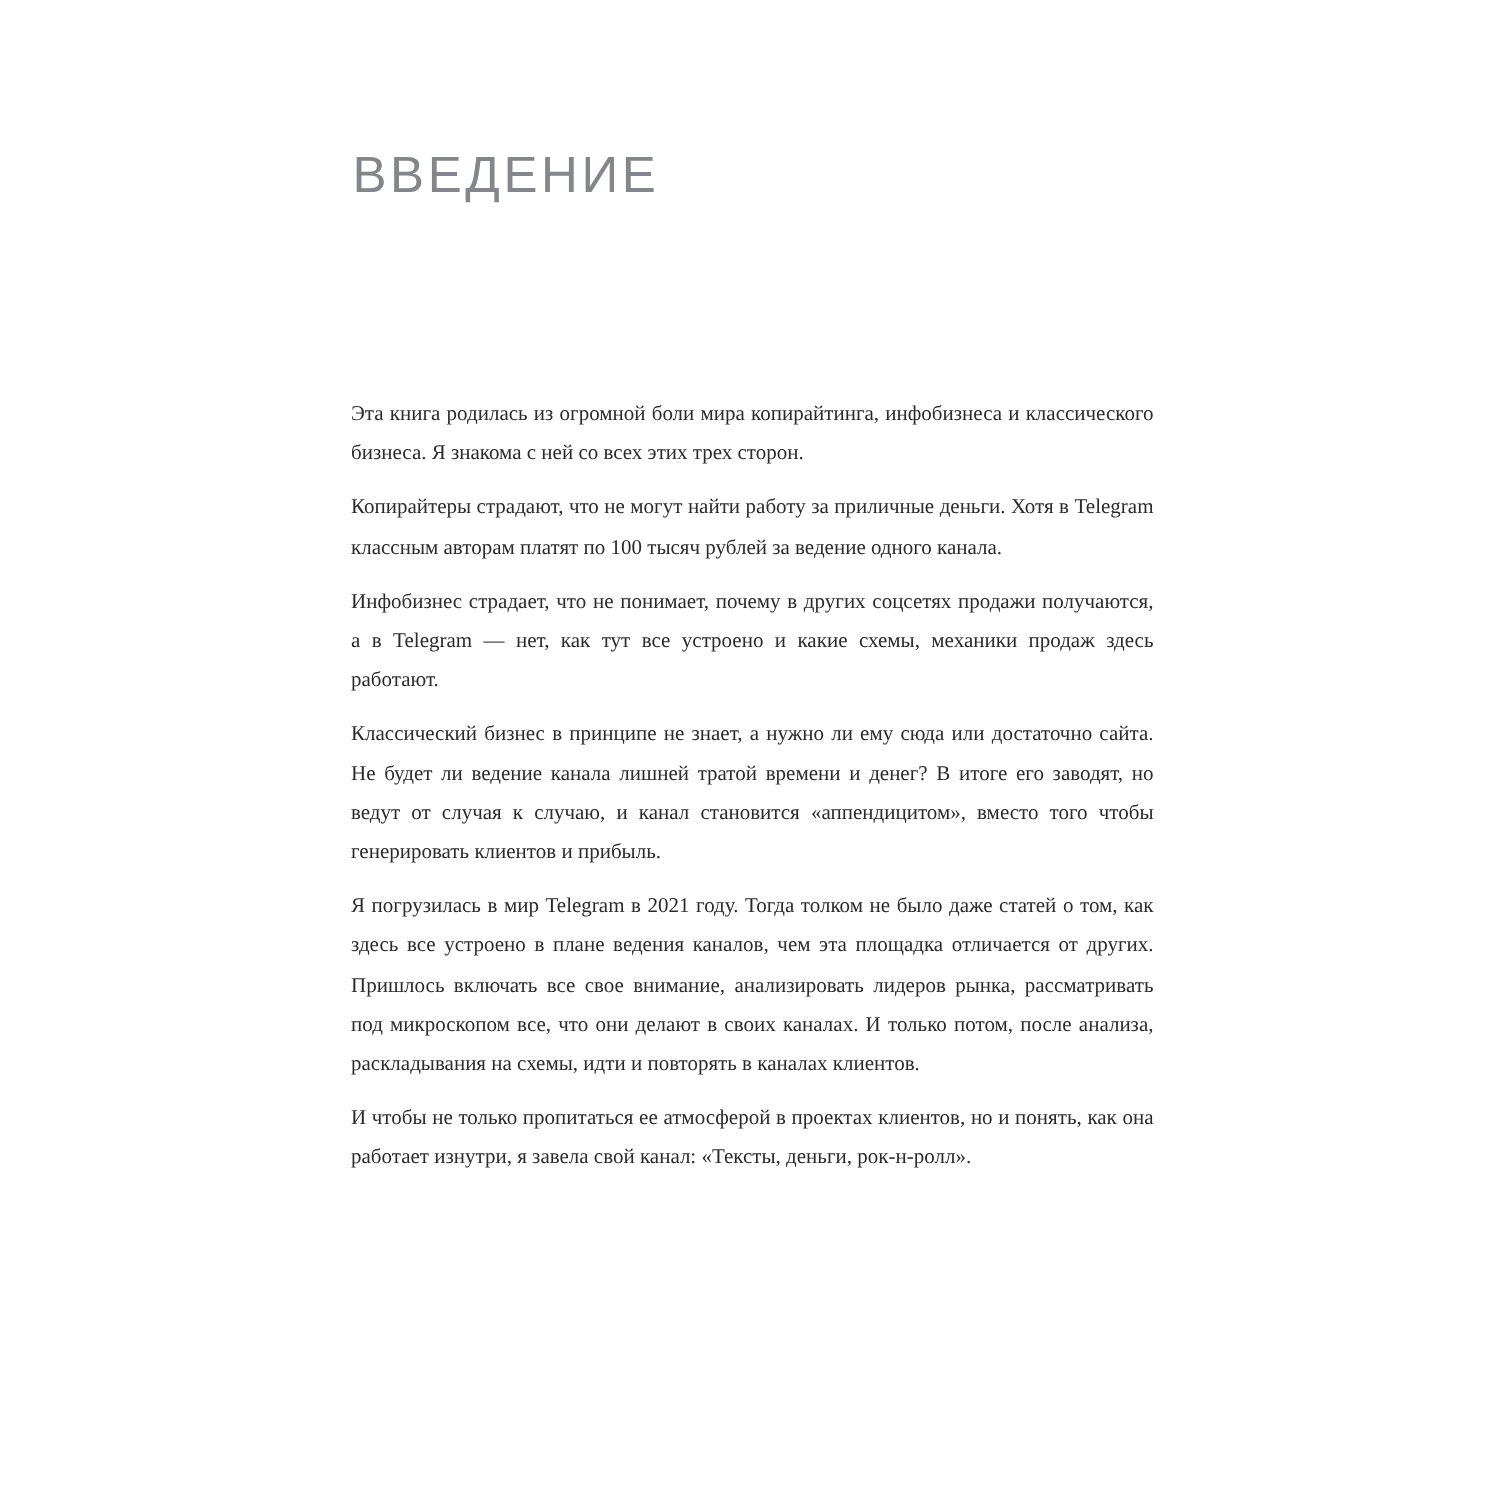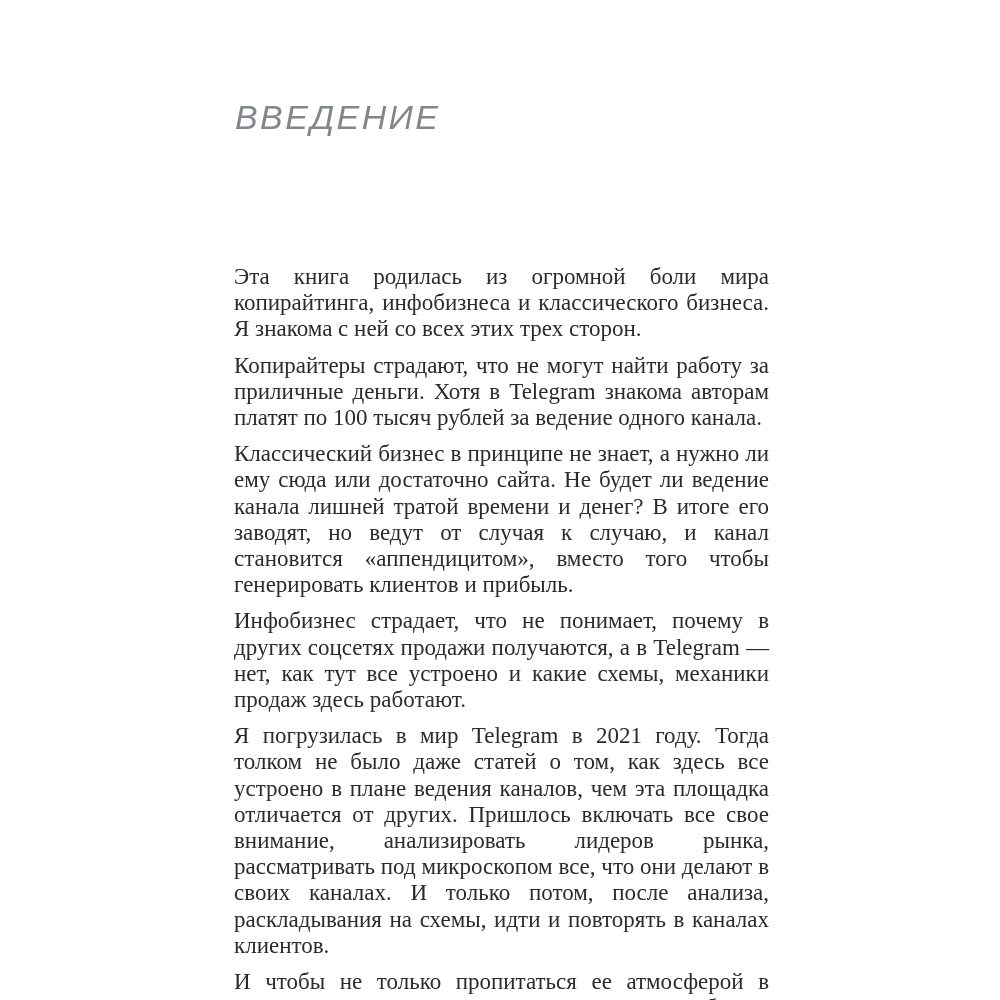--- a/index.html
+++ b/index.html
@@ -28,35 +28,34 @@
     left: 235px;
     top: 99px;
     margin: 0;
     font-family: "Liberation Sans", "DejaVu Sans", sans-serif;
     font-size: 34px;
     font-weight: 400;
     letter-spacing: 2.4px;
     color: #83868b;
     line-height: 1.1;
     white-space: nowrap;
-    font-style: italic;
   }
 
   
   .text-column {
     position: absolute;
     left: 234px;
     top: 264px;
     width: 535px;
   }
 
   .body-paragraph {
     margin: 0 0 10px 0;
     font-family: "Liberation Serif", "DejaVu Serif", serif;
-    font-size: 23px;
+    font-size: 14px;
     line-height: 26.2px;
     color: #2b2b2d;
     text-align: justify;
     text-justify: inter-word;
     hyphens: manual;
     -webkit-hyphens: manual;
     text-indent: 0;
   }
 
   .body-paragraph:last-child {
@@ -65,20 +64,20 @@
 </style>
 </head>
 <body>
 
 <div class="page">
 
   <h1 class="chapter-title">ВВЕДЕНИЕ</h1>
 
   <div class="text-column">
     <p class="body-paragraph">Эта книга родилась из огромной боли мира копирайтинга, инфобизнеса и классического бизнеса. Я знакома с ней со всех этих трех сторон.</p>
-    <p class="body-paragraph">Копирайтеры страдают, что не могут найти работу за приличные деньги. Хотя в Telegram знакома авторам платят по 100 тысяч рублей за ведение одного канала.</p>
+    <p class="body-paragraph">Копирайтеры страдают, что не могут найти работу за приличные деньги. Хотя в Telegram классным авторам платят по 100 тысяч рублей за ведение одного канала.</p>
+    <p class="body-paragraph">Инфобизнес страдает, что не понимает, почему в других соцсетях продажи получаются, а в Telegram — нет, как тут все устроено и какие схемы, механики продаж здесь работают.</p>
     <p class="body-paragraph">Классический бизнес в принципе не знает, а нужно ли ему сюда или достаточно сайта. Не будет ли ведение канала лишней тратой времени и денег? В итоге его заводят, но ведут от случая к случаю, и канал становится «аппендицитом», вместо того чтобы генерировать клиентов и прибыль.</p>
-    <p class="body-paragraph">Инфобизнес страдает, что не понимает, почему в других соцсетях продажи получаются, а в Telegram — нет, как тут все устроено и какие схемы, механики продаж здесь работают.</p>
     <p class="body-paragraph">Я погрузилась в мир Telegram в 2021 году. Тогда толком не было даже статей о том, как здесь все устроено в плане ведения каналов, чем эта площадка отличается от других. Пришлось включать все свое внимание, анализировать лидеров рынка, рассматривать под микроскопом все, что они делают в своих каналах. И только потом, после анализа, раскладывания на схемы, идти и повторять в каналах клиентов.</p>
     <p class="body-paragraph">И чтобы не только пропитаться ее атмосферой в проектах клиентов, но и понять, как она работает изнутри, я завела свой канал: «Тексты, деньги, рок-н-ролл».</p>
   </div>
 
 </div>
 
 </body></html>

